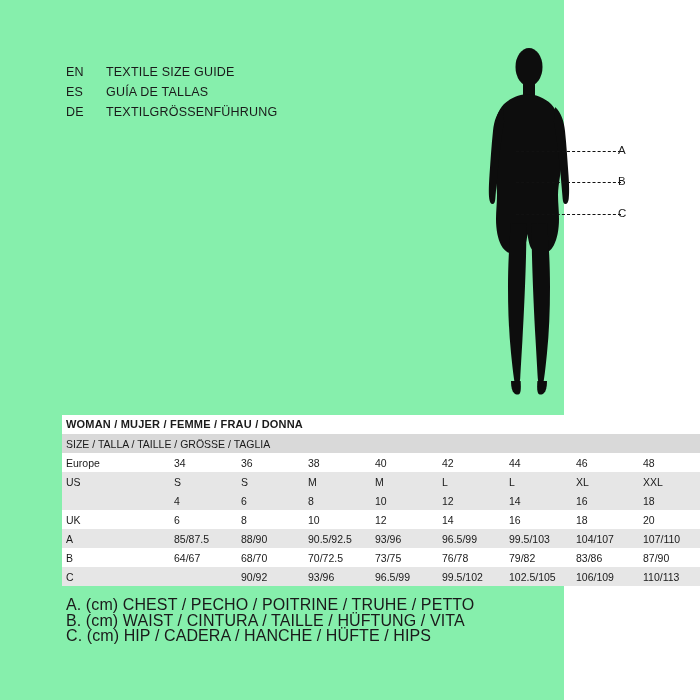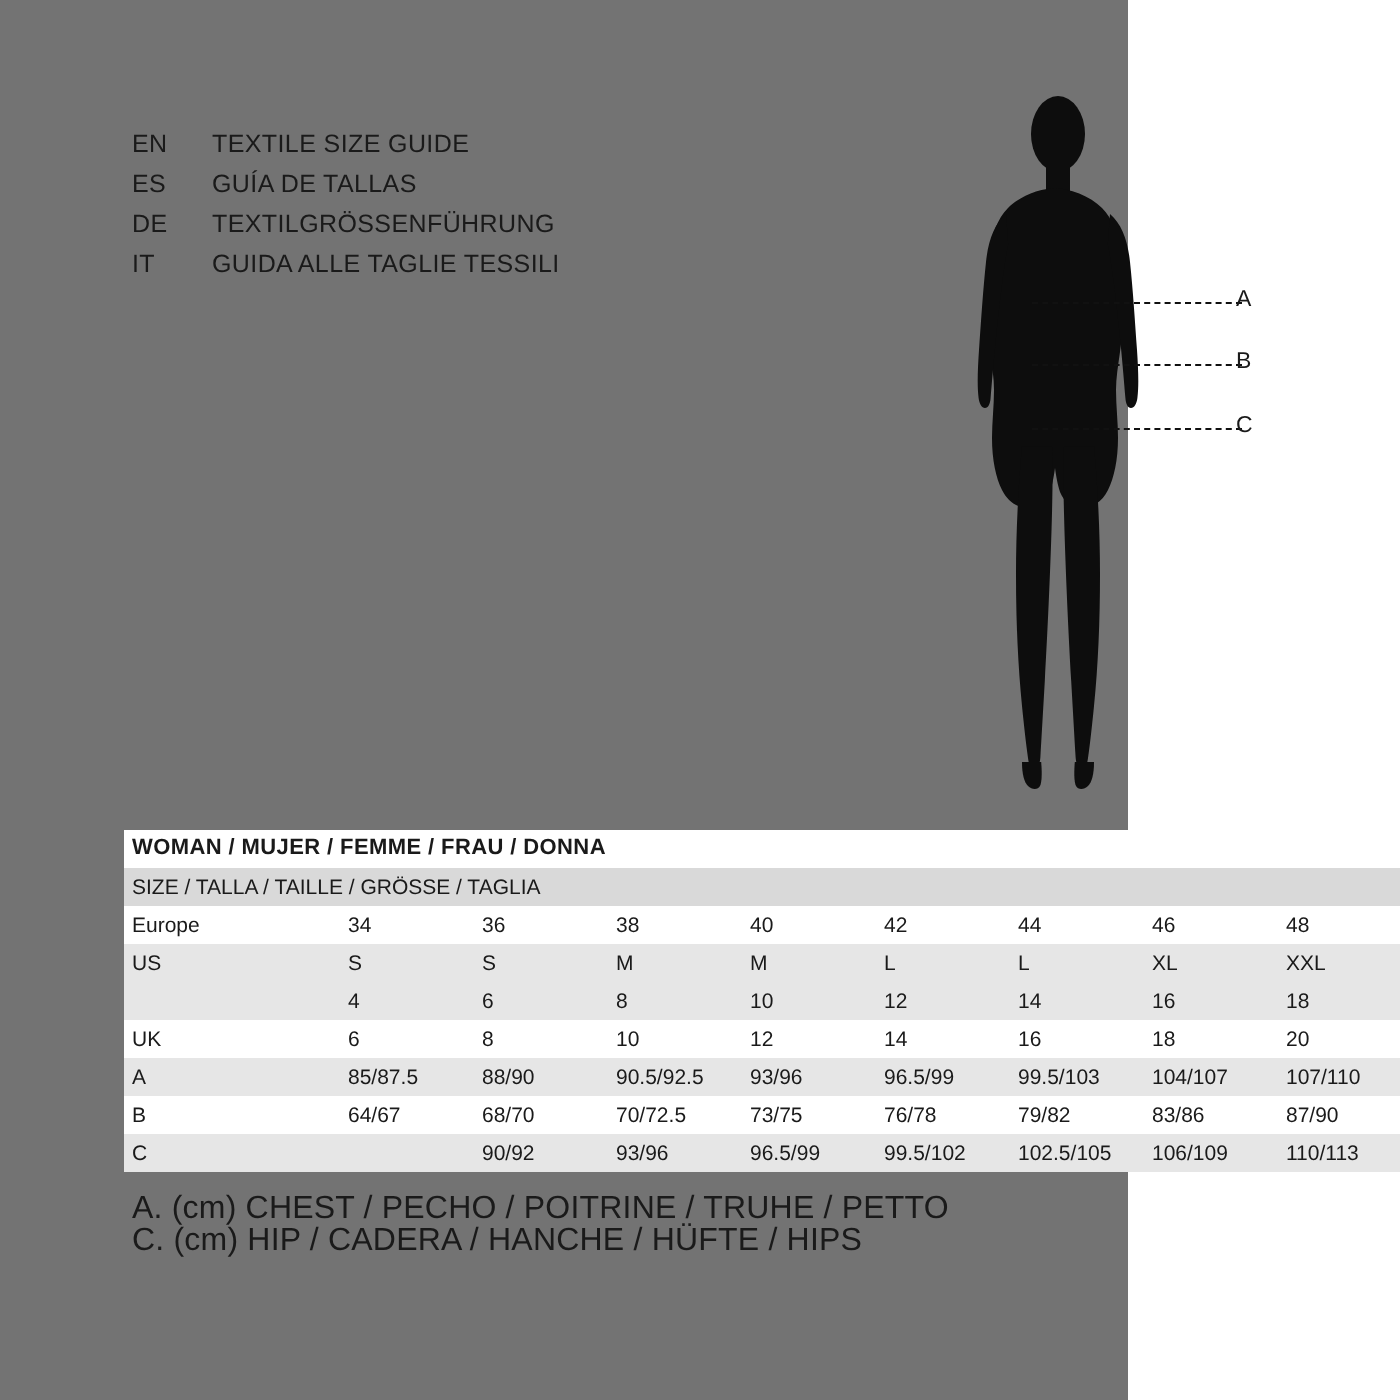--- a/index.html
+++ b/index.html
@@ -11,21 +11,21 @@
     height: 700px;
     background: #ffffff;
     font-family: "Liberation Sans", sans-serif;
     color: #1a1a1a;
     overflow: hidden;
   }
   .page {
     position: relative;
     width: 564px;
     height: 700px;
-    background: #737373;
+    background: #86efac;
   }
 
   
   .lang-block {
     position: absolute;
     left: 66px;
     top: 62px;
     width: 380px;
   }
   .lang-row {
@@ -143,24 +143,20 @@
       <span class="lang-code">EN</span>
       <span class="lang-title">TEXTILE SIZE GUIDE</span>
     </div>
     <div class="lang-row">
       <span class="lang-code">ES</span>
       <span class="lang-title">GUÍA DE TALLAS</span>
     </div>
     <div class="lang-row">
       <span class="lang-code">DE</span>
       <span class="lang-title">TEXTILGRÖSSENFÜHRUNG</span>
-    </div>
-    <div class="lang-row">
-      <span class="lang-code">IT</span>
-      <span class="lang-title">GUIDA ALLE TAGLIE TESSILI</span>
     </div>
   </div>
 
   <div class="figure-area">
     <svg class="figure-svg" width="200" height="375" viewBox="0 0 200 375">
       <g fill="#0d0d0d">
 
         <ellipse cx="74" cy="22" rx="13.5" ry="19"></ellipse>
 
         <path d="M68 38 h12 v14 q-6 4 -12 0 z"></path>
@@ -331,16 +327,17 @@
           <td>102.5/105</td>
           <td>106/109</td>
           <td>110/113</td>
         </tr>
       </tbody>
     </table>
   </div>
 
   <div class="notes">
     <div class="note-line">A. (cm) CHEST / PECHO / POITRINE / TRUHE / PETTO</div>
+    <div class="note-line">B. (cm) WAIST / CINTURA / TAILLE / HÜFTUNG / VITA</div>
     <div class="note-line">C. (cm) HIP / CADERA / HANCHE / HÜFTE / HIPS</div>
   </div>
 
 </div>
 
 </body></html>

